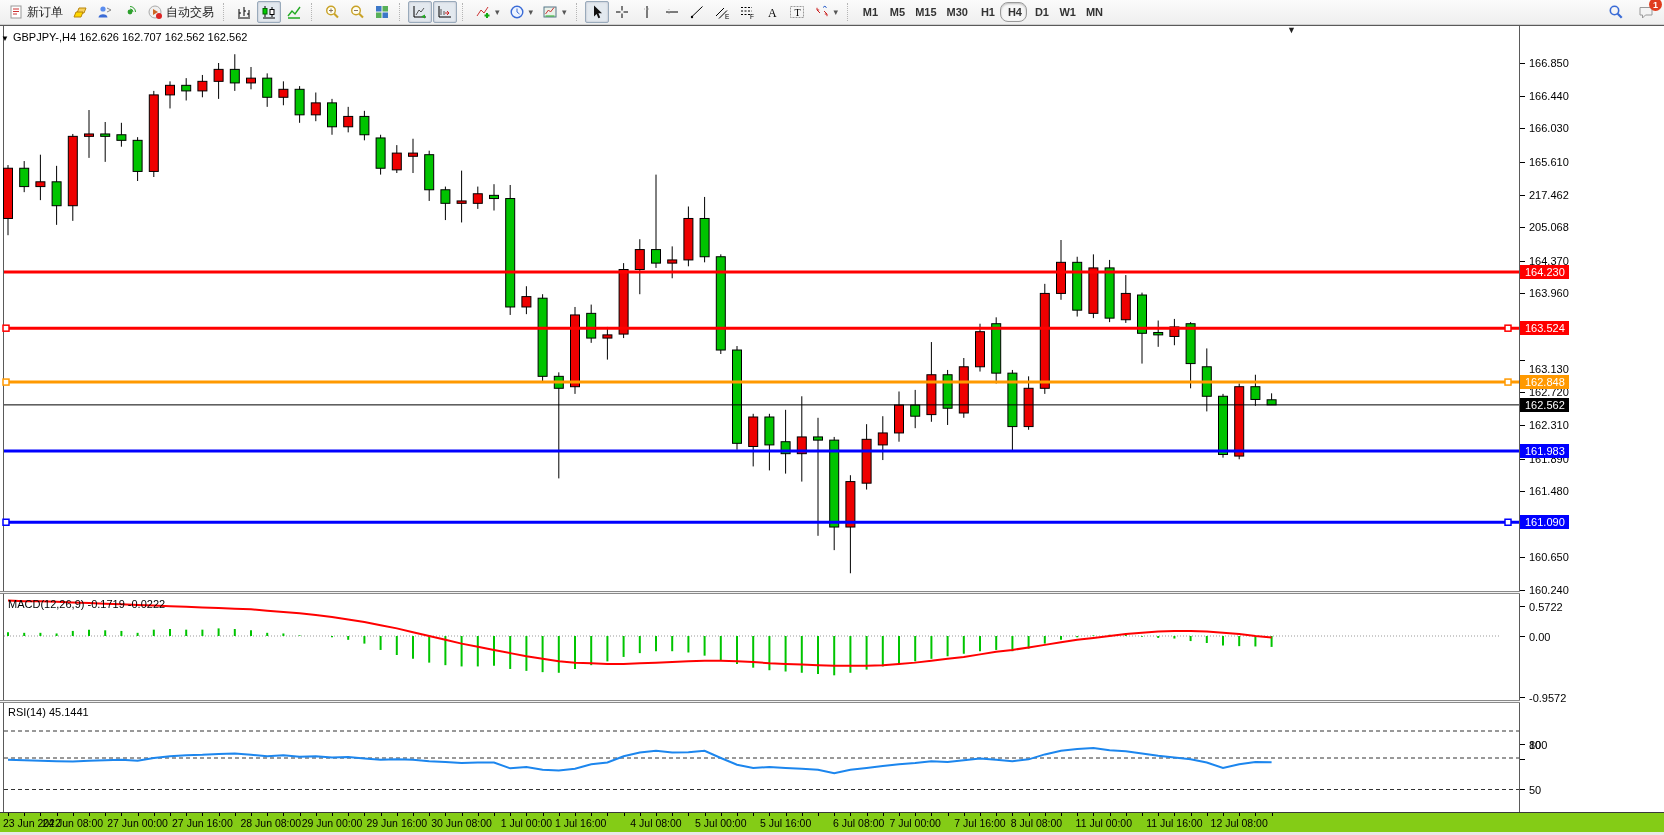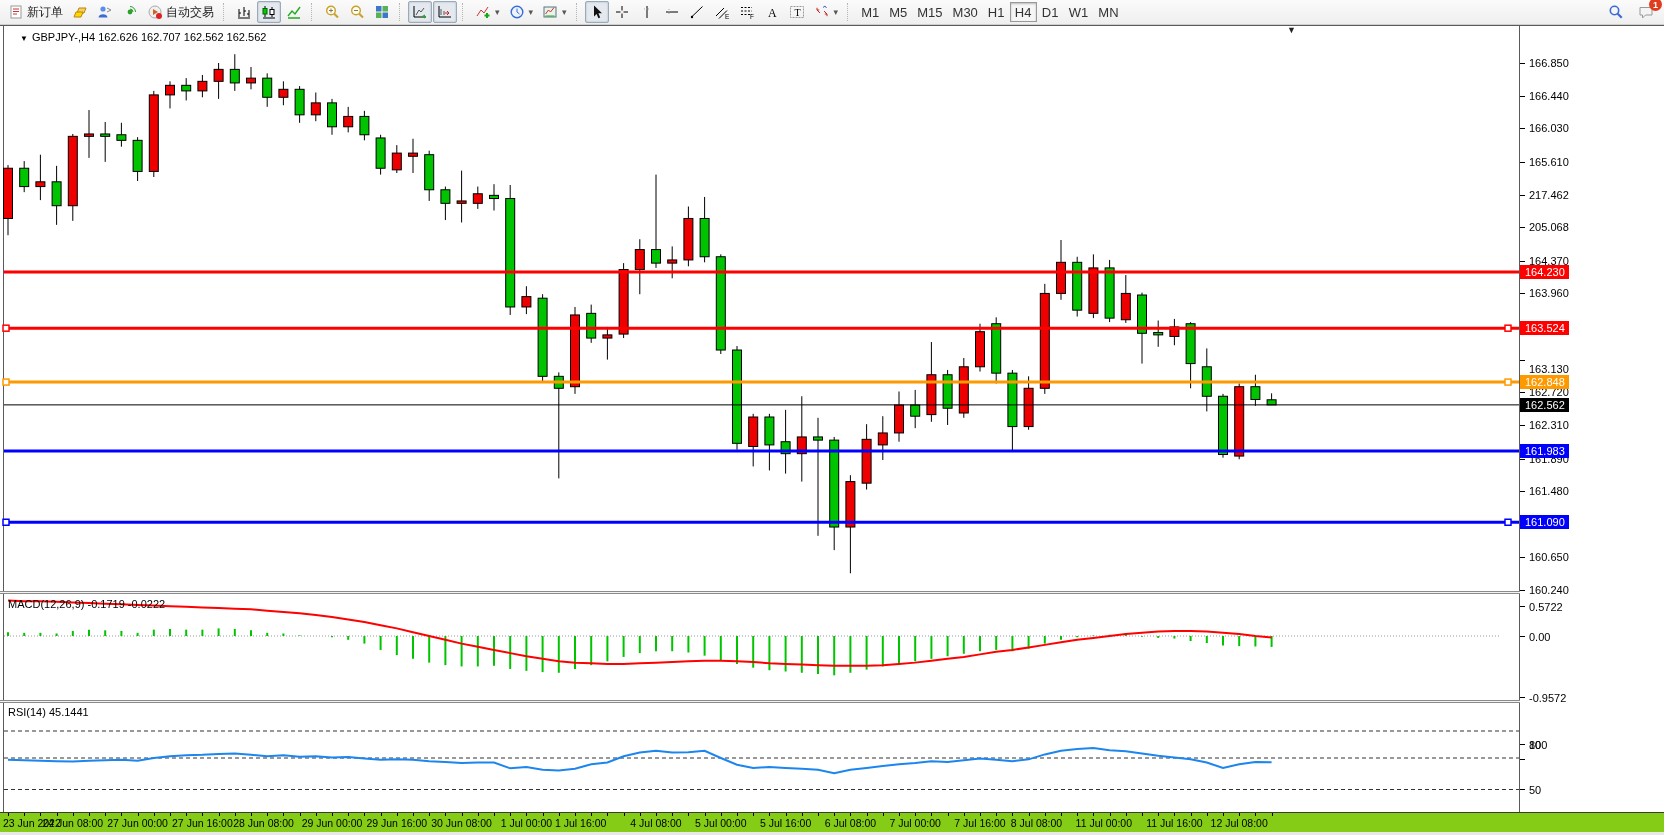--- a/index.html
+++ b/index.html
@@ -9,23 +9,23 @@
   #toolbar { position:absolute; left:0; top:0; width:1664px; height:25px;
     background:linear-gradient(#fbfbfb,#efefef); border-bottom:1px solid #cfcfcf;
     display:flex; align-items:center; padding:0 4px; gap:1px; z-index:50; }
   .tb-btn { height:22px; min-width:24px; display:inline-flex; align-items:center; justify-content:center;
     gap:3px; padding:0 3px; border:1px solid transparent; border-radius:2px; background:transparent;
     font-size:12px; color:#222; cursor:default; }
   .tb-btn svg { display:block; }
   .tb-btn.pressed { background:#e3e9ef; border-color:#9ab; box-shadow:inset 0 0 2px #aab; }
   .tb-sep { width:5px; height:18px; border-left:1px dotted #b5b5b5; margin:0 3px 0 4px; }
   .drop { font-size:9px; color:#555; margin-left:1px; }
-  .tf-btn { height:20px; min-width:27px; padding:0 4px; font-size:13px; color:#333;
-    border:1px solid transparent; background:transparent; text-align:left; }
-  .tf-btn.active { background:#f6f6f6; border-color:#999; box-shadow:inset 0 1px 2px #bbb; }
+  .tf-btn { height:20px; min-width:27px; padding:0 4px; font-size:11px; color:#333;
+    border:1px solid transparent; background:transparent; text-align:right;font-weight:bold; }
+  .tf-btn.active { background:#f6f6f6; border-color:#999; box-shadow:inset 0 1px 2px #bbb;border-radius:8px; }
   #tb-right { position:absolute; right:6px; top:1px; display:flex; align-items:center; gap:6px; }
   #notif-badge { position:absolute; right:-5px; top:-4px; width:13px; height:13px; border-radius:50%;
     background:#e03c1e; color:#fff; font-size:9px; font-weight:bold; display:flex;
     align-items:center; justify-content:center; }
   
   #chart-frame { position:absolute; left:0; top:25px; width:1664px; height:806px; background:#fff; }
   .edge { position:absolute; background:#5a5a5a; }
   #axis-col { position:absolute; left:1520px; top:26px; width:144px; height:786px; background:#fff; }
   .ytick { position:absolute; left:0; width:5px; height:1px; background:#000; }
   .ylab { position:absolute; left:9px; font-size:11px; color:#000; white-space:nowrap; }
@@ -294,21 +294,21 @@
     </button>
   </span>
 </div>
 
 <div id="chart-frame">
 
   <div class="edge" style="left:0;top:0;width:1664px;height:1px"></div>
   <div class="edge" style="left:3px;top:0;width:1px;height:787px"></div>
   <div class="edge" style="left:1519px;top:0;width:1px;height:787px"></div>
 
-  <div class="overlay-label" style="left:20px;top:6px">
+  <div class="overlay-label" style="left:1px;top:6px">
     <span id="title-tri">▼</span><span>GBPJPY-,H4  162.626 162.707 162.562 162.562</span>
   </div>
   <div class="overlay-label" style="left:8px;top:573px">MACD(12,26,9) -0.1719 -0.0222</div>
   <div class="overlay-label" style="left:8px;top:681px">RSI(14) 45.1441</div>
 
   <div id="shift-marker" style="left:1287px;top:0px">▼</div>
 
   <svg id="main-pane" class="pane" style="top:1px" width="1519" height="565">
       <line x1="8" y1="139.0544000000001" x2="8" y2="209.21679999999975" stroke="#000" stroke-width="1"></line>
       <rect x="3.5" y="142.24359999999945" width="9" height="50.229899999999645" fill="#ee0000" stroke="#000" stroke-width="1"></rect>
@@ -706,30 +706,30 @@
     <div class="dtick" style="left:1190.6px"></div>
     <div class="dtick" style="left:1206.8px"></div>
     <div class="dtick" style="left:1223.0px"></div>
     <div class="dtick" style="left:1239.2px"></div>
     <div class="dtick" style="left:1255.4px"></div>
     <div class="dtick" style="left:1271.6px"></div>
     <div class="dlab" style="left:3.0px;">23 Jun 2022</div>
     <div class="dlab" style="left:38.8px;width:68px;text-align:center">24 Jun 08:00</div>
     <div class="dlab" style="left:103.6px;width:68px;text-align:center">27 Jun 00:00</div>
     <div class="dlab" style="left:168.4px;width:68px;text-align:center">27 Jun 16:00</div>
-    <div class="dlab" style="left:233.2px;width:68px;text-align:left">28 Jun 08:00</div>
+    <div class="dlab" style="left:233.2px;width:68px;text-align:right">28 Jun 08:00</div>
     <div class="dlab" style="left:298.0px;width:68px;text-align:center">29 Jun 00:00</div>
     <div class="dlab" style="left:362.8px;width:68px;text-align:center">29 Jun 16:00</div>
     <div class="dlab" style="left:427.6px;width:68px;text-align:center">30 Jun 08:00</div>
     <div class="dlab" style="left:492.4px;width:68px;text-align:center">1 Jul 00:00</div>
     <div class="dlab" style="left:555px;width:68px;text-align:left">1 Jul 16:00</div>
     <div class="dlab" style="left:622.0px;width:68px;text-align:center">4 Jul 08:00</div>
     <div class="dlab" style="left:686.8px;width:68px;text-align:center">5 Jul 00:00</div>
     <div class="dlab" style="left:751.6px;width:68px;text-align:center">5 Jul 16:00</div>
-    <div class="dlab" style="left:816.4px;width:68px;text-align:center">6 Jul 08:00</div>
+    <div class="dlab" style="left:816.4px;width:68px;text-align:right">6 Jul 08:00</div>
     <div class="dlab" style="left:881.2px;width:68px;text-align:center">7 Jul 00:00</div>
     <div class="dlab" style="left:946.0px;width:68px;text-align:center">7 Jul 16:00</div>
     <div class="dlab" style="left:1010.8px;width:68px;">8 Jul 08:00</div>
     <div class="dlab" style="left:1075.6px;width:68px;text-align:left">11 Jul 00:00</div>
     <div class="dlab" style="left:1140.4px;width:68px;text-align:center">11 Jul 16:00</div>
     <div class="dlab" style="left:1205.2px;width:68px;text-align:center">12 Jul 08:00</div>
   </div>
 <div id="bottom-strip"></div>
 
 </body></html>

